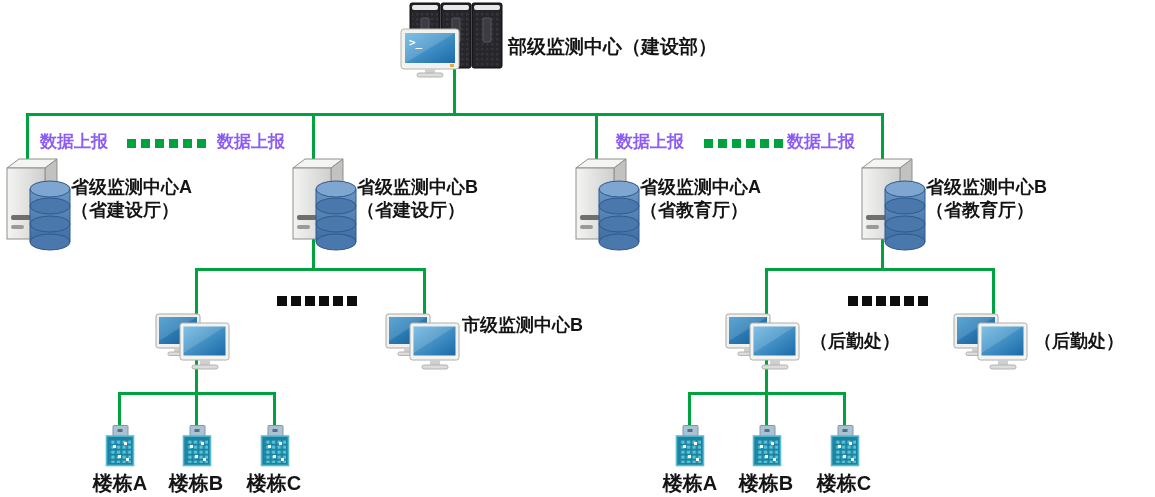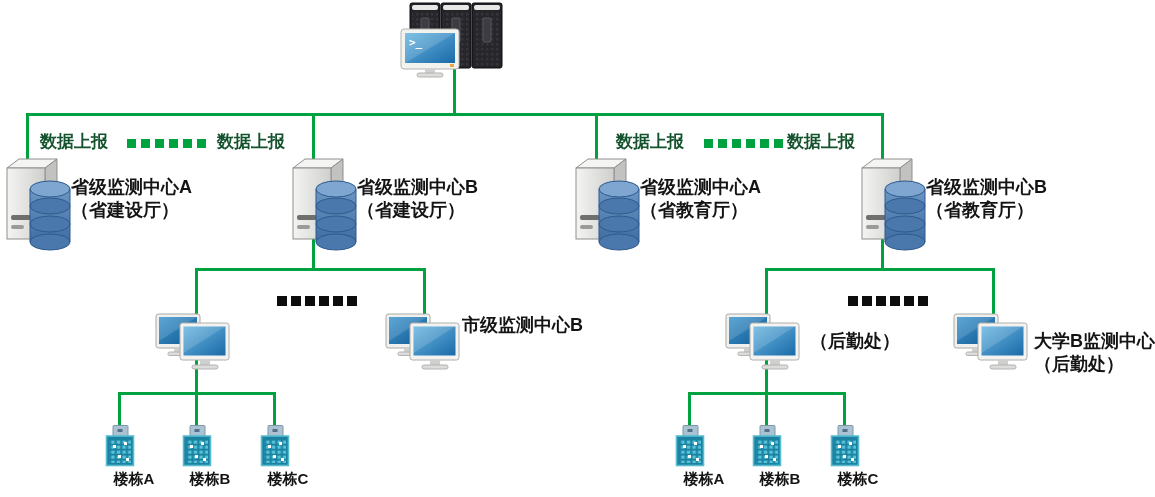--- a/index.html
+++ b/index.html
@@ -6,26 +6,26 @@
   .canvas{
     position:relative;width:1155px;height:497px;background:#ffffff;
     font-family:"Liberation Sans","DejaVu Sans",sans-serif;overflow:hidden;
   }
   .vline,.hline{position:absolute;background:#00a23f;}
   .vline{width:3px;}
   .hline{height:3px;}
   .icon{position:absolute;line-height:0;}
   .node-label{position:absolute;font-size:18px;font-weight:bold;color:#141414;line-height:23px;white-space:nowrap;}
   .root-label{font-size:19px;}
-  .report-label{position:absolute;font-size:17px;font-weight:bold;color:#14532d;white-space:nowrap;}
+  .report-label{position:absolute;font-size:17px;font-weight:bold;color:#8b5cf6;white-space:nowrap;}
   .dots{position:absolute;display:flex;align-items:center;}
   .dots span{display:block;}
   .dots-black span{width:10px;height:10px;background:#0d0d0d;margin-right:4px;}
   .dots-green span{width:9px;height:9px;background:#00a23f;margin-right:5px;}
-  .b-label{position:absolute;font-size:15px;font-weight:bold;color:#141414;width:60px;text-align:center;white-space:nowrap;margin-left:14px;}
+  .b-label{position:absolute;font-size:20px;font-weight:bold;color:#141414;width:60px;text-align:center;white-space:nowrap;}
 </style>
 </head>
 <body>
 
 <div class="canvas">
 
   <svg width="0" height="0" style="position:absolute" aria-hidden="true">
     <defs>
       <linearGradient id="scr" x1="0" y1="0" x2="1" y2="1">
         <stop offset="0" stop-color="#6ab6e0"></stop>
@@ -96,20 +96,21 @@
         <rect x="1" y="27" width="58" height="40" rx="3" fill="#f2f2ef" stroke="#b3b3b1"></rect>
         <rect x="5" y="31" width="50" height="30" fill="url(#scr)"></rect>
         <polygon points="5,31 55,31 5,61" fill="#ffffff" opacity="0.15"></polygon>
         <text x="9" y="44" font-size="11" font-weight="bold" fill="#ffffff" font-family="DejaVu Sans Mono, monospace">&gt;_</text>
         <rect x="50" y="62" width="4" height="3" fill="#e9a83c"></rect>
         <rect x="25" y="67" width="10" height="4" fill="#cfcfcd"></rect>
         <rect x="17" y="71" width="26" height="4" rx="2" fill="#dcdcda" stroke="#b3b3b1"></rect>
       </g>
     </svg>
   </div>
+  <div class="node-label root-label" style="left:508px;top:35px">部级监测中心（建设部）</div>
 
   <div class="report-label" style="left:40px;top:130px">数据上报</div>
   <div class="dots dots-green" style="left:127px;top:139px">
     <span></span>
       <span></span>
       <span></span>
       <span></span>
       <span></span>
       <span></span>
   </div>
@@ -280,21 +281,20 @@
       <rect x="19" y="35" width="9" height="4" fill="#cfcfcd"></rect>
       <rect x="13" y="39" width="21" height="3.5" rx="1.5" fill="#dcdcda" stroke="#b3b3b1"></rect>
       <rect x="25" y="10" width="49" height="37" rx="2.5" fill="#f3f3f1" stroke="#aeaeac"></rect>
       <rect x="28.5" y="13.5" width="42" height="29" fill="url(#scr)"></rect>
       <polygon points="28.5,13.5 70,13.5 28.5,40" fill="#ffffff" opacity="0.15"></polygon>
       <rect x="45" y="47" width="10" height="5" fill="#cfcfcd"></rect>
       <rect x="37" y="52" width="26" height="4" rx="2" fill="#dcdcda" stroke="#b3b3b1"></rect>
     </svg>
   </div>
   <div class="node-label" style="left:1034px;top:330px">
-    <div>大学B监测中心</div>
     <div>（后勤处）</div>
   </div>
 
   <div class="icon" style="left:105px;top:425px">
     <svg width="30" height="42" viewBox="0 0 30 42">
       <rect x="8" y="0.5" width="15" height="11" rx="1" fill="#aac2d2" stroke="#7e98aa"></rect>
       <rect x="12.5" y="4" width="5" height="3" fill="#55708a"></rect>
       <rect x="1.5" y="11" width="27" height="29.5" fill="#1c82a2" stroke="#59bdd1" stroke-width="1.6"></rect>
       <rect x="4.5" y="14" width="21.5" height="24" fill="url(#win)"></rect>
       <rect x="8" y="20" width="3" height="3" fill="#ffffff"></rect>

